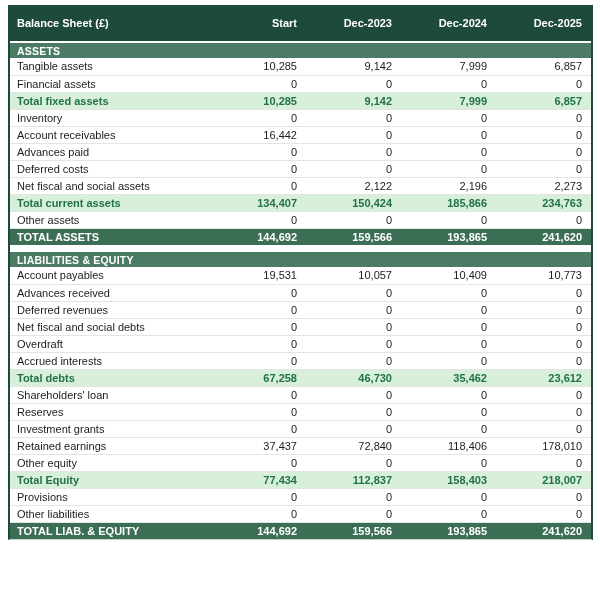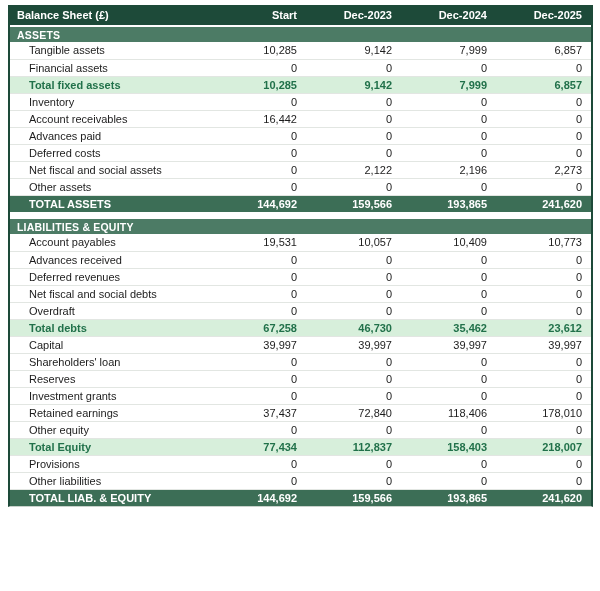--- a/index.html
+++ b/index.html
@@ -18,31 +18,31 @@
     position:absolute;left:8px;top:5px;width:585px;
     border-left:2px solid var(--dark);
     border-right:2px solid var(--dark);
     border-bottom:1px solid #c9d2cc;
   }
   table{width:100%;border-collapse:collapse;table-layout:fixed;}
   col.c-label{width:auto;}
   col.c-num{width:95px;}
   th,td{font-size:11px;vertical-align:middle;overflow:hidden;white-space:nowrap;}
   thead th{
-    background:var(--dark);color:#ffffff;font-weight:bold;height:21px;
+    background:var(--dark);color:#ffffff;font-weight:bold;height:37px;
   }
   thead th.label{text-align:left;padding-left:7px;}
   th.num,td.num{text-align:right;padding-right:9px;}
   tr.section td{
     background:var(--section);color:#ffffff;font-weight:bold;height:16px;
     text-align:left;padding-left:7px;border-top:2px solid #ffffff;
     font-size:10.5px;letter-spacing:.2px;
   }
   tr.row td{height:17px;}
-  tr.row td.label{text-align:left;padding-left:19px;}
+  tr.row td.label{text-align:left;padding-left:7px;}
   tr.normal td{
     background:#ffffff;color:var(--text);border-bottom:1px solid var(--row-border);
   }
   tr.subtotal td{
     background:var(--subtotal-bg);color:var(--subtotal-text);font-weight:bold;
     border-bottom:1px solid var(--row-border);
   }
   tr.total td{
     background:var(--total);color:#ffffff;font-weight:bold;
   }
@@ -122,20 +122,27 @@
           <td class="num">0</td>
           <td class="num">0</td>
         </tr>
         <tr class="row normal">
           <td class="label">Net fiscal and social assets</td>
           <td class="num">0</td>
           <td class="num">2,122</td>
           <td class="num">2,196</td>
           <td class="num">2,273</td>
         </tr>
+        <tr class="row subtotal">
+          <td class="label">Total current assets</td>
+          <td class="num">134,407</td>
+          <td class="num">150,424</td>
+          <td class="num">185,866</td>
+          <td class="num">234,763</td>
+        </tr>
         <tr class="row normal">
           <td class="label">Other assets</td>
           <td class="num">0</td>
           <td class="num">0</td>
           <td class="num">0</td>
           <td class="num">0</td>
         </tr>
         <tr class="row total">
           <td class="label">TOTAL ASSETS</td>
           <td class="num">144,692</td>
@@ -177,33 +184,33 @@
           <td class="num">0</td>
           <td class="num">0</td>
         </tr>
         <tr class="row normal">
           <td class="label">Overdraft</td>
           <td class="num">0</td>
           <td class="num">0</td>
           <td class="num">0</td>
           <td class="num">0</td>
         </tr>
+        <tr class="row normal">
+          <td class="label">Accrued interests</td>
+          <td class="num">0</td>
+          <td class="num">0</td>
+          <td class="num">0</td>
+          <td class="num">0</td>
+        </tr>
         <tr class="row subtotal">
           <td class="label">Total debts</td>
           <td class="num">67,258</td>
           <td class="num">46,730</td>
           <td class="num">35,462</td>
           <td class="num">23,612</td>
-        </tr>
-        <tr class="row normal">
-          <td class="label">Capital</td>
-          <td class="num">39,997</td>
-          <td class="num">39,997</td>
-          <td class="num">39,997</td>
-          <td class="num">39,997</td>
         </tr>
         <tr class="row normal">
           <td class="label">Shareholders' loan</td>
           <td class="num">0</td>
           <td class="num">0</td>
           <td class="num">0</td>
           <td class="num">0</td>
         </tr>
         <tr class="row normal">
           <td class="label">Reserves</td>

